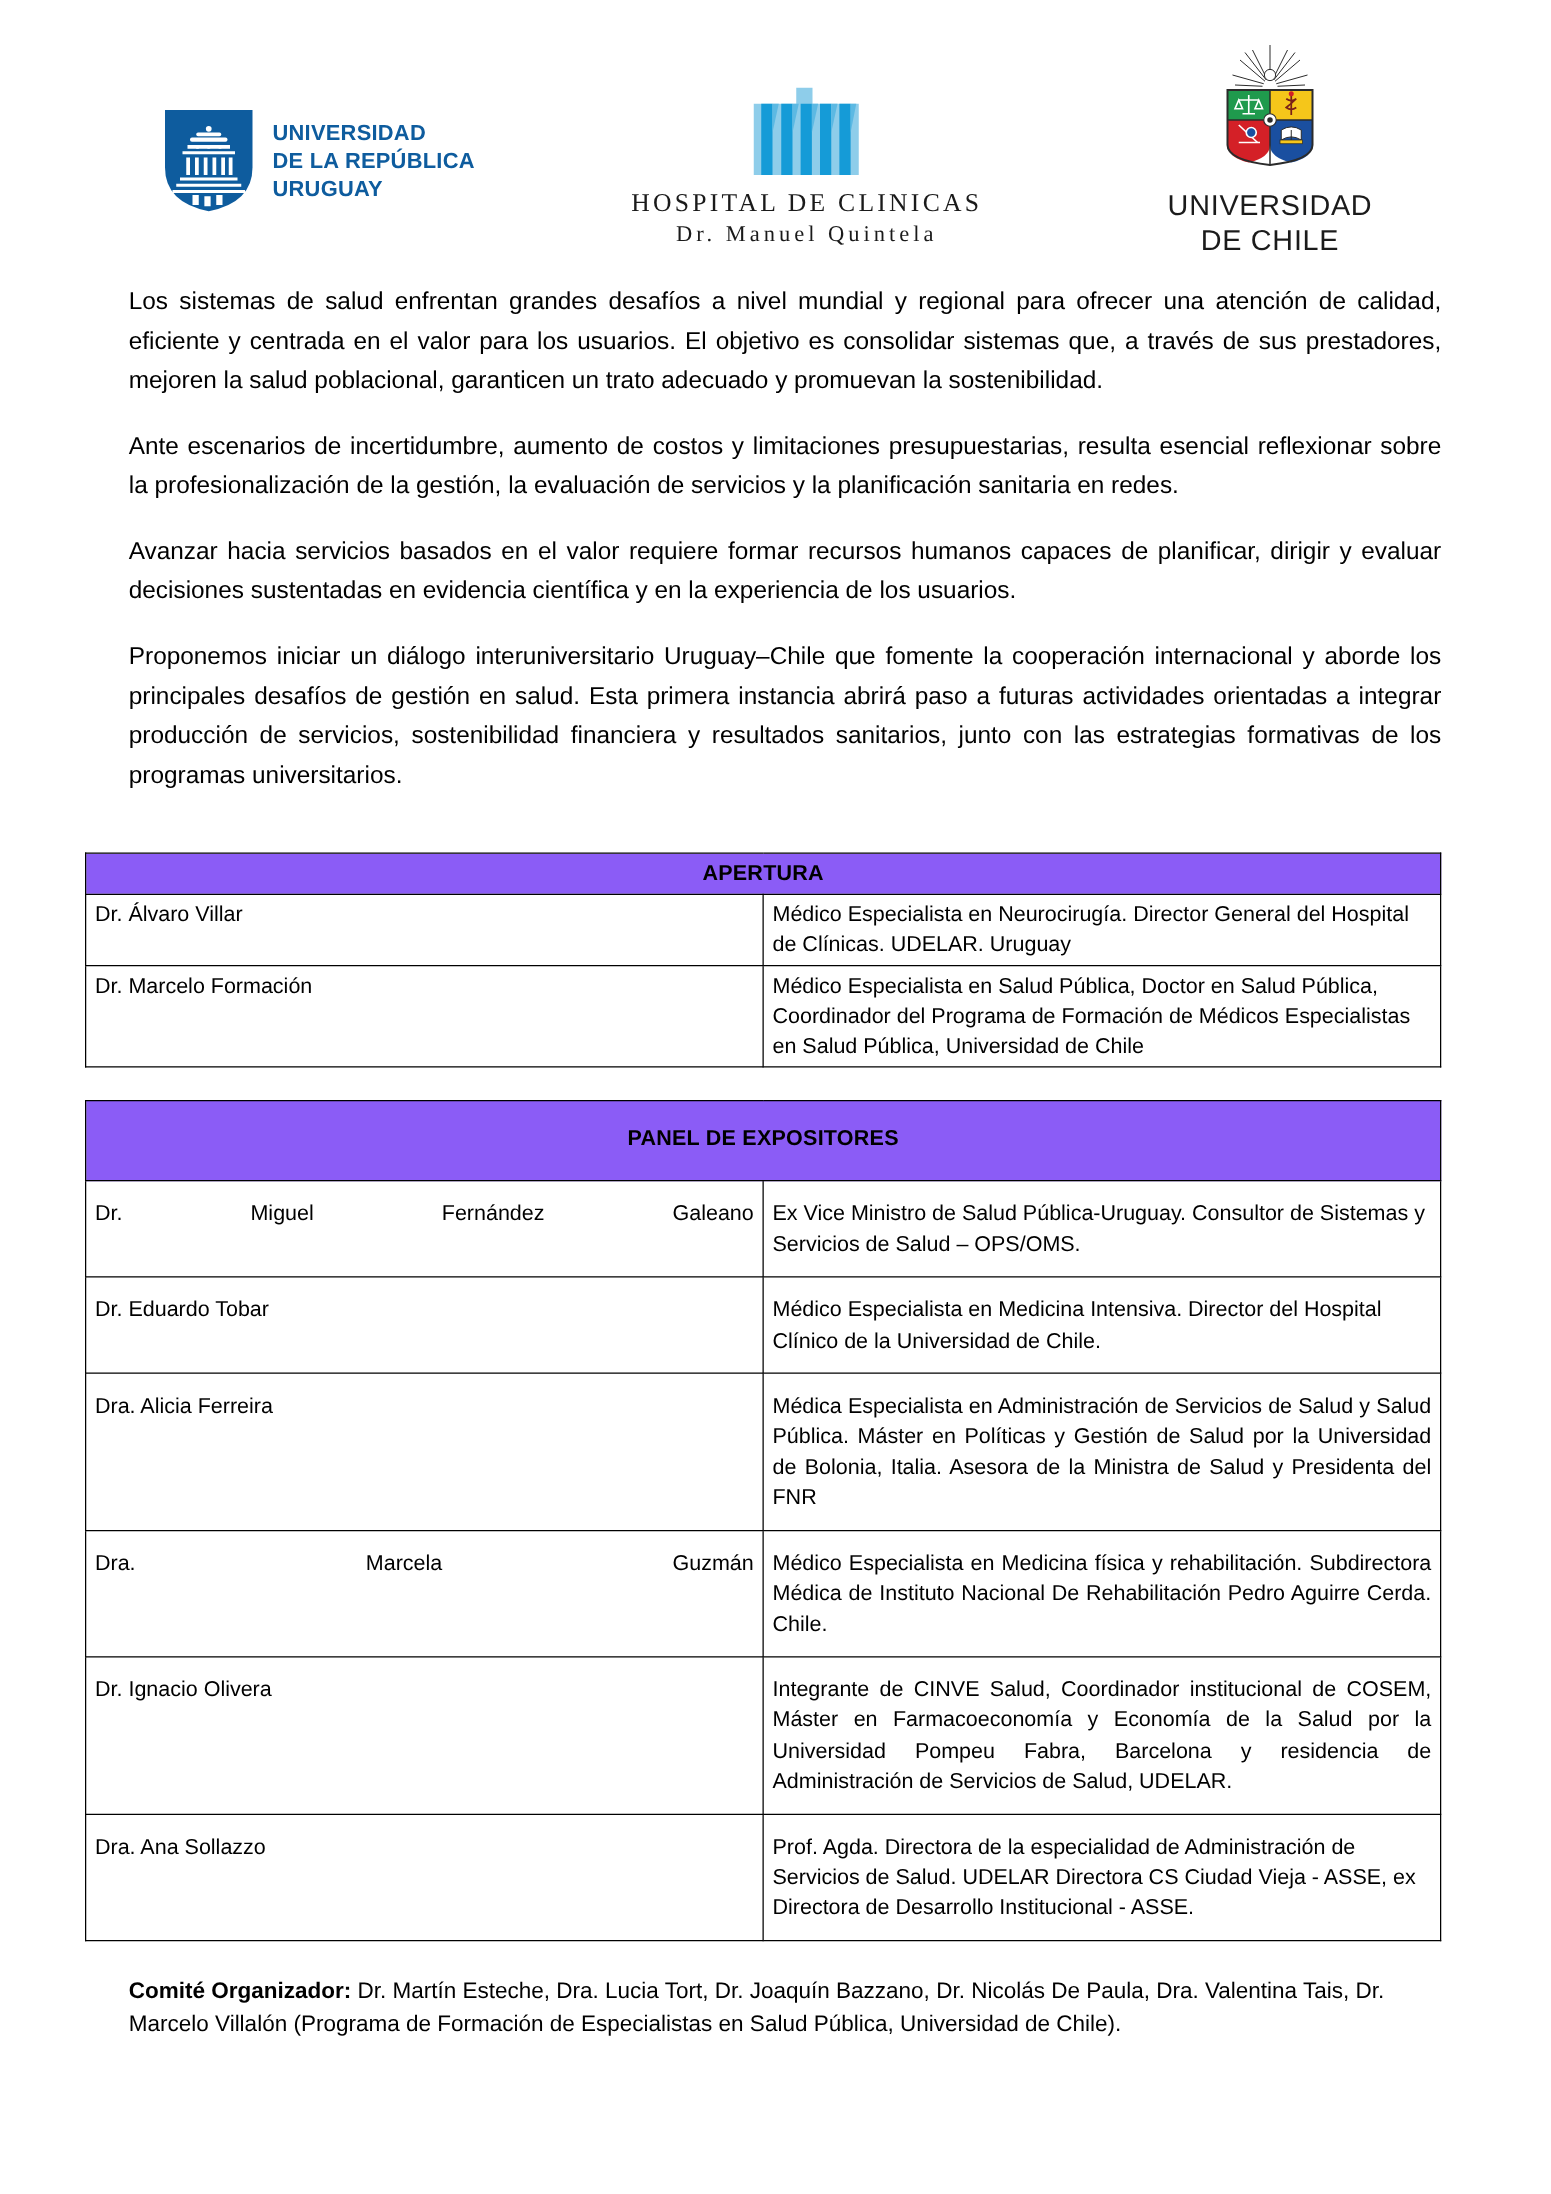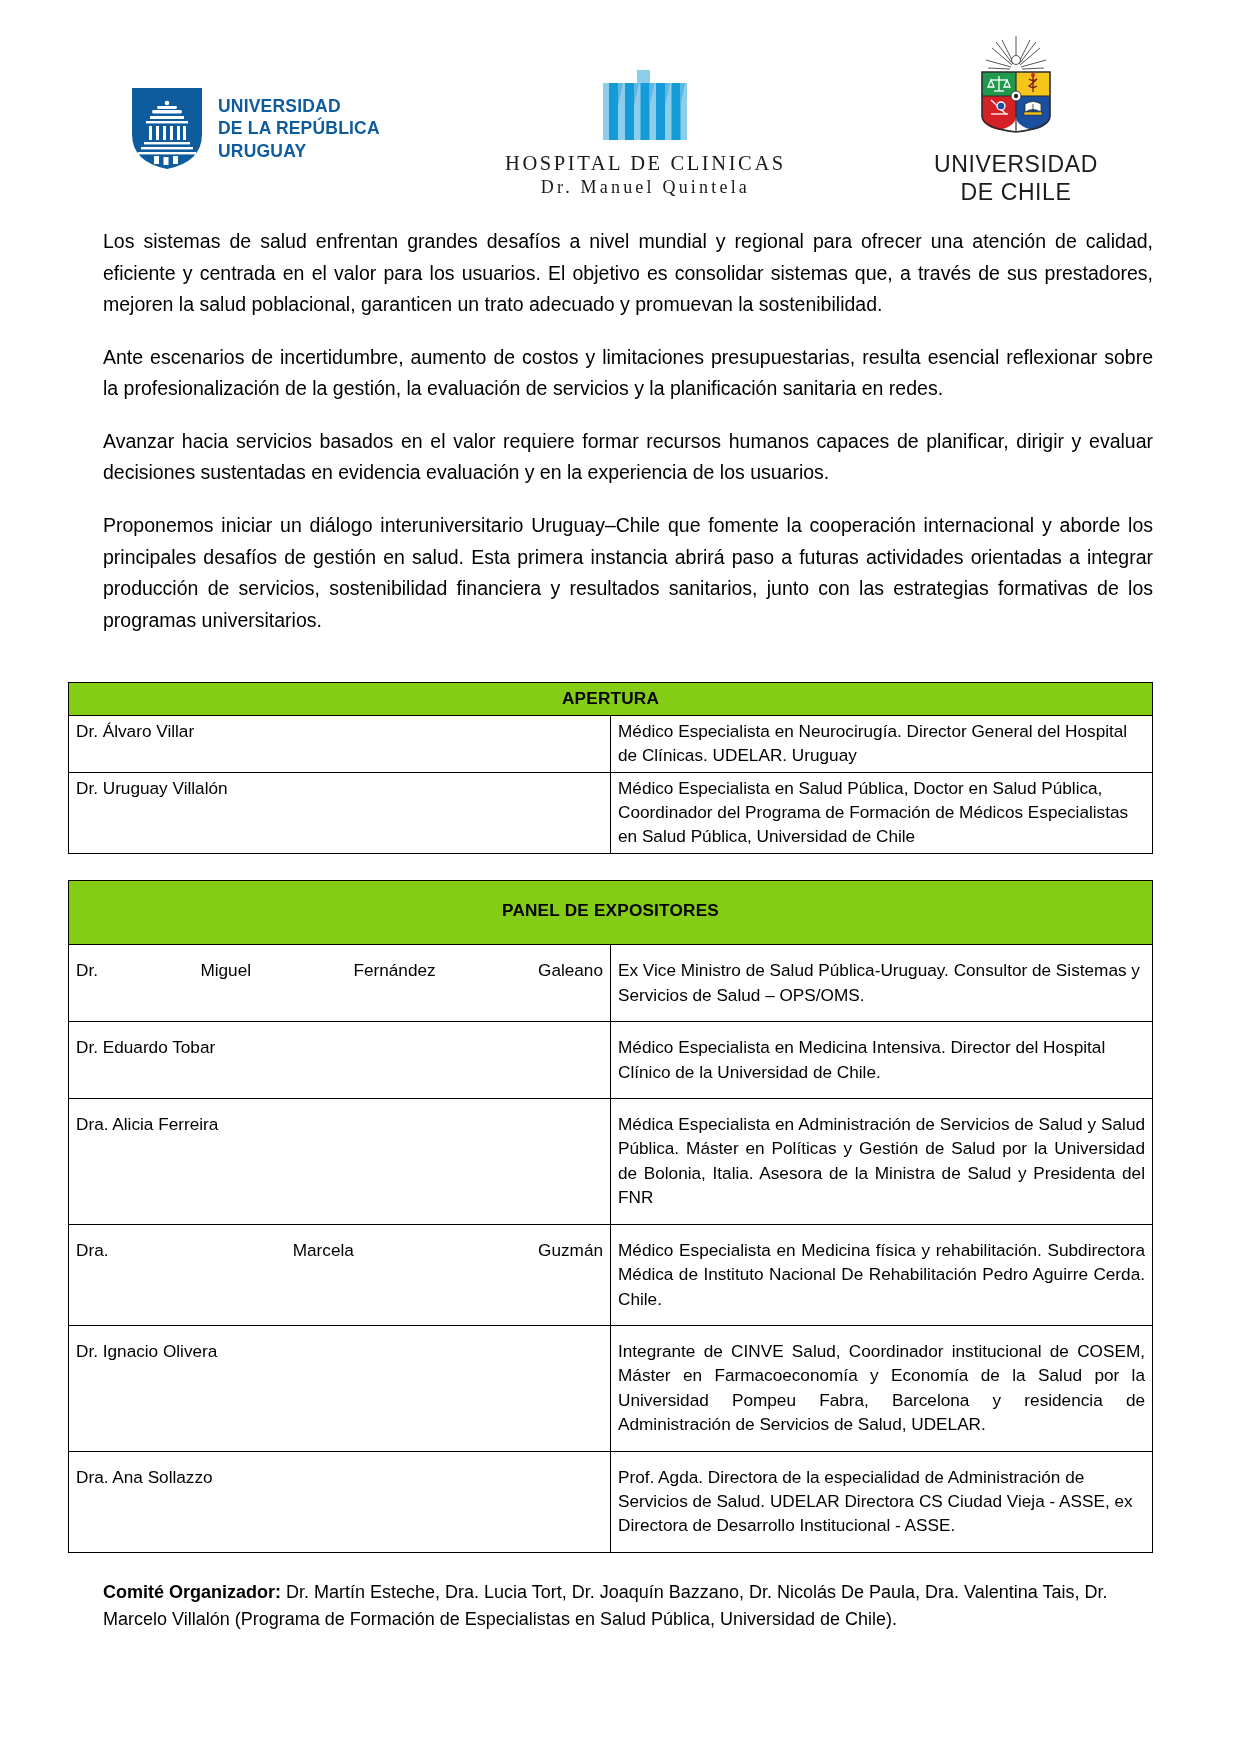--- a/index.html
+++ b/index.html
@@ -146,21 +146,21 @@
   }
   table.doc-tbl td, table.doc-tbl th {
     border: 1px solid #000000;
     vertical-align: top;
     font-size: 17.2px;
     line-height: 1.42;
     padding: 3px 7px 4px 7px;
     color: #000;
   }
   th.tbl-head {
-    background: #84cc16;
+    background: #8b5cf6;
     text-align: center;
     font-weight: bold;
     font-size: 17.5px;
     letter-spacing: 0.2px;
     padding: 5px 6px 6px 6px;
   }
   th.tbl-head.tall {
     padding-top: 17px;
     padding-bottom: 22px;
   }
@@ -323,38 +323,38 @@
         <div>UNIVERSIDAD</div>
         <div>DE CHILE</div>
       </div>
     </div>
   </div>
 
 
   <div class="body-text">
     <p class="para">Los sistemas de salud enfrentan grandes desafíos a nivel mundial y regional para ofrecer una atención de calidad, eficiente y centrada en el valor para los usuarios. El objetivo es consolidar sistemas que, a través de sus prestadores, mejoren la salud poblacional, garanticen un trato adecuado y promuevan la sostenibilidad.</p>
     <p class="para">Ante escenarios de incertidumbre, aumento de costos y limitaciones presupuestarias, resulta esencial reflexionar sobre la profesionalización de la gestión, la evaluación de servicios y la planificación sanitaria en redes.</p>
-    <p class="para">Avanzar hacia servicios basados en el valor requiere formar recursos humanos capaces de planificar, dirigir y evaluar decisiones sustentadas en evidencia evaluación y en la experiencia de los usuarios.</p>
+    <p class="para">Avanzar hacia servicios basados en el valor requiere formar recursos humanos capaces de planificar, dirigir y evaluar decisiones sustentadas en evidencia científica y en la experiencia de los usuarios.</p>
     <p class="para last">Proponemos iniciar un diálogo interuniversitario Uruguay–Chile que fomente la cooperación internacional y aborde los principales desafíos de gestión en salud. Esta primera instancia abrirá paso a futuras actividades orientadas a integrar producción de servicios, sostenibilidad financiera y resultados sanitarios, junto con las estrategias formativas de los programas universitarios.</p>
   </div>
 
   <div class="tbl-wrap apertura">
     <table class="doc-tbl">
       <thead>
         <tr>
           <th class="tbl-head" colspan="2">APERTURA</th>
         </tr>
       </thead>
       <tbody>
         <tr>
           <td class="name-cell plain">Dr. Álvaro Villar</td>
           <td class="desc-cell plain">Médico Especialista en Neurocirugía. Director General del Hospital de Clínicas. UDELAR. Uruguay</td>
         </tr>
         <tr>
-          <td class="name-cell plain">Dr. Uruguay Villalón</td>
+          <td class="name-cell plain">Dr. Marcelo Formación</td>
           <td class="desc-cell plain">Médico Especialista en Salud Pública, Doctor en Salud Pública, Coordinador del Programa de Formación de Médicos Especialistas en Salud Pública, Universidad de Chile</td>
         </tr>
       </tbody>
     </table>
   </div>
 
   <div class="tbl-wrap panel">
     <table class="doc-tbl panel-tbl">
       <thead>
         <tr>

